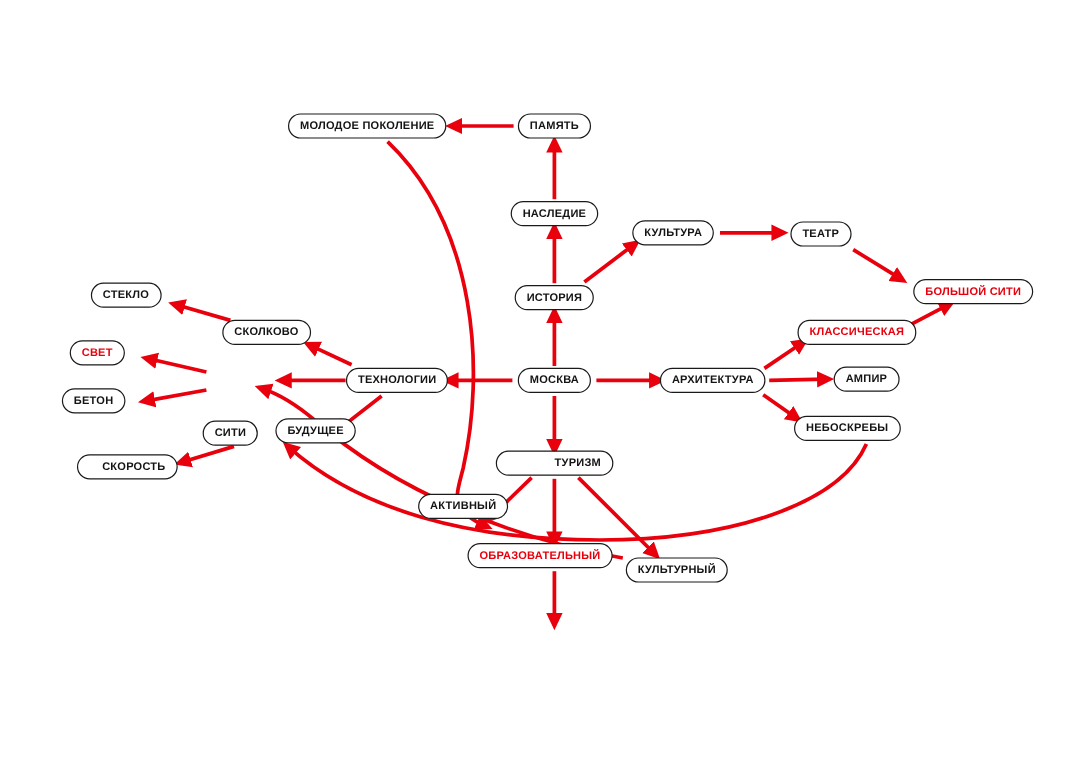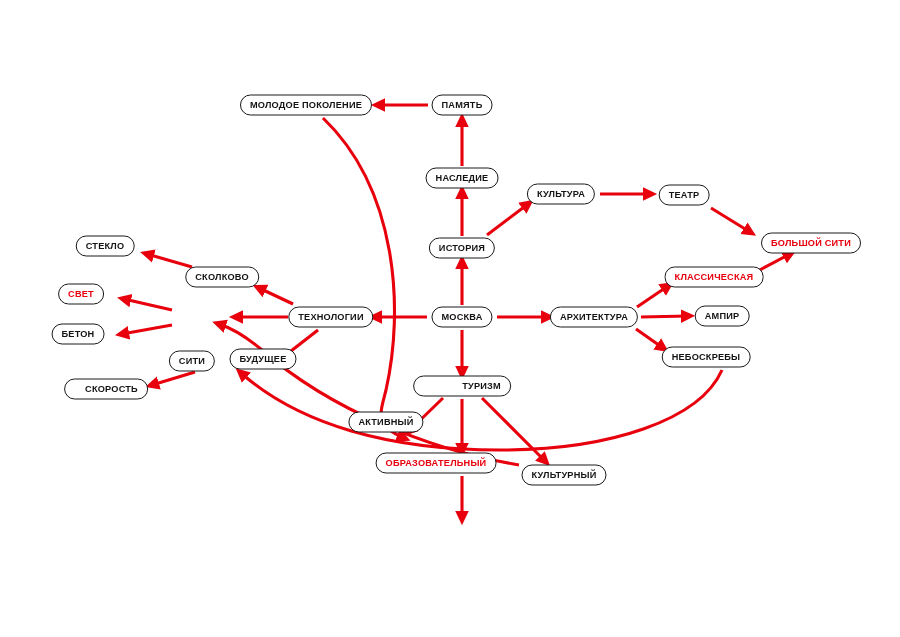--- a/index.html
+++ b/index.html
@@ -110,16 +110,16 @@
   <div class="node" style="left:331px; top:317px;">ТЕХНОЛОГИИ</div>
   <div class="node" style="left:462px; top:317px;">МОСКВА</div>
   <div class="node" style="left:594px; top:317px;">АРХИТЕКТУРА</div>
   <div class="node" style="left:722px; top:316px;">АМПИР</div>
   <div class="node" style="left:78px;  top:334px;">БЕТОН</div>
   <div class="node" style="left:223px; top:359px;margin-left:40px;">БУДУЩЕЕ</div>
   <div class="node" style="left:706px; top:357px;">НЕБОСКРЕБЫ</div>
   <div class="node" style="left:106px; top:389px;padding-left:20px;">СКОРОСТЬ</div>
   <div class="node" style="left:462px; top:386px;padding-left:48px;">ТУРИЗМ</div>
   <div class="node" style="left:386px; top:422px;">АКТИВНЫЙ</div>
-  <div class="node red" style="left:436px; top:463px;text-align:right;">ОБРАЗОВАТЕЛЬНЫЙ</div>
+  <div class="node red" style="left:450px; top:463px;text-align:right;">ОБРАЗОВАТЕЛЬНЫЙ</div>
   <div class="node" style="left:564px; top:475px;">КУЛЬТУРНЫЙ</div>
 
 </div>
 
 </body></html>

